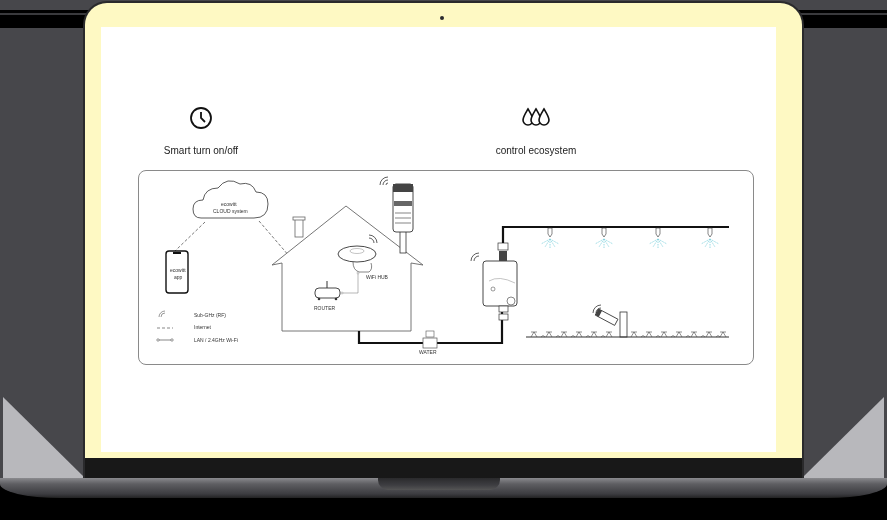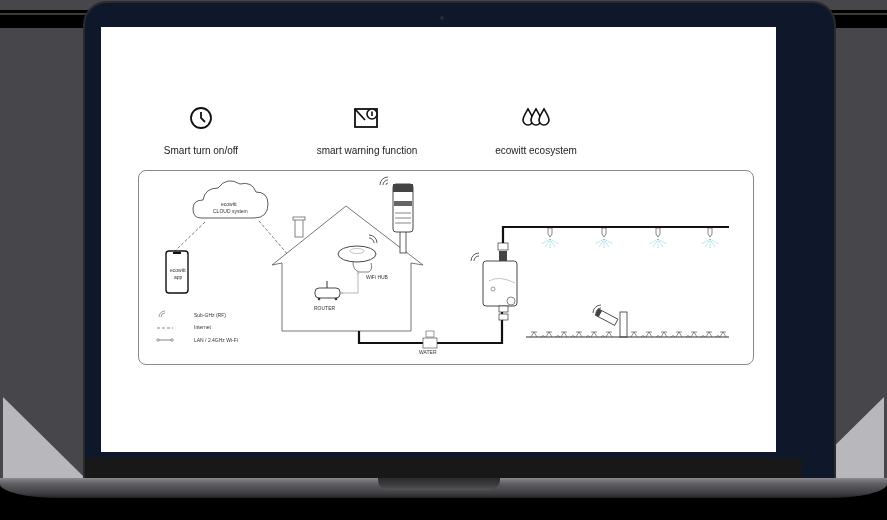--- a/index.html
+++ b/index.html
@@ -2,21 +2,21 @@
 <html><head>
 <meta charset="utf-8">
 <style>
   html,body{margin:0;padding:0;}
   body{width:887px;height:520px;position:relative;overflow:hidden;background:#000;font-family:"Liberation Sans",sans-serif;}
   .bg-upper{position:absolute;left:0;top:0;width:887px;height:478px;background:#47474b;}
   .bg-stripe{position:absolute;left:0;top:10px;width:887px;height:18px;background:#000;}
   .bg-stripe2{position:absolute;left:0;top:13px;width:887px;height:2px;background:#3a3a3d;}
   .tri-left{position:absolute;left:3px;top:397px;width:82px;height:81px;background:#b8b8bc;clip-path:polygon(0 0,0 100%,100% 100%);}
   .tri-right{position:absolute;left:802px;top:397px;width:82px;height:81px;background:#b8b8bc;clip-path:polygon(100% 0,100% 100%,0 100%);}
-  .bezel{position:absolute;left:85px;top:3px;width:717px;height:478px;background:#0f172a;border-radius:22px 22px 0 0;box-shadow:0 0 0 2px #2a2a2c;padding-left:32px;}
+  .bezel{position:absolute;left:85px;top:3px;width:717px;height:478px;background:#fef9c3;border-radius:22px 22px 0 0;box-shadow:0 0 0 2px #2a2a2c;}
   .camera{position:absolute;left:355px;top:13px;width:4px;height:4px;border-radius:50%;background:#2b2b2f;}
   .chin{position:absolute;left:0;top:455px;width:717px;height:23px;background:#181818;}
   .screen{position:absolute;left:16px;top:24px;width:675px;height:425px;background:#fff;overflow:hidden;}
   .base{position:absolute;left:0;top:478px;width:887px;height:20px;background:linear-gradient(#8a8a8e 0%,#5e5e62 30%,#3c3c40 80%,#222 100%);border-radius:0 0 60px 60px/0 0 14px 14px;}
   .notch{position:absolute;left:378px;top:478px;width:122px;height:12px;background:linear-gradient(#2a2a2c,#3e3e42 60%,#555 100%);border-radius:0 0 10px 10px;}
   .shadow{position:absolute;left:0;top:498px;width:887px;height:22px;background:#000;}
 
   .features{position:absolute;left:0;top:78px;width:675px;height:60px;}
   .feature{position:absolute;top:0;width:160px;text-align:center;}
   .feature .icon{height:26px;display:flex;justify-content:center;align-items:center;}
@@ -42,40 +42,29 @@
     <div class="features">
       <div class="feature" style="left:20px;">
         <div class="icon">
           <svg width="24" height="24" viewBox="0 0 24 24">
               <circle cx="12" cy="12" r="10" fill="none" stroke="#111" stroke-width="1.8"></circle>
               <path d="M12 6v6l4 4" fill="none" stroke="#111" stroke-width="1.8"></path>
             </svg>
         </div>
         <div class="label">Smart turn on/off</div>
       </div>
-      <div class="feature" style="left:186px;">
-        <div class="icon">
-          <svg width="28" height="24" viewBox="0 0 28 24">
-              <rect x="2" y="3" width="22" height="18" fill="none" stroke="#111" stroke-width="1.8"></rect>
-              <path d="M2 3l10 11" fill="none" stroke="#111" stroke-width="1.8"></path>
-              <circle cx="19" cy="8" r="5" fill="#fff" stroke="#111" stroke-width="1.6"></circle>
-              <path d="M19 6v4M19 5v0.5" stroke="#111" stroke-width="1.6"></path>
-            </svg>
-        </div>
-        <div class="label">smart warning function</div>
-      </div>
       <div class="feature" style="left:355px;">
         <div class="icon">
           <svg width="32" height="24" viewBox="0 0 32 24">
               <path d="M8 3c-3 5-5 8-5 11a5 5 0 0 0 10 0c0-3-2-6-5-11z" fill="none" stroke="#111" stroke-width="1.6"></path>
               <path d="M16 3c-3 5-5 8-5 11a5 5 0 0 0 10 0c0-3-2-6-5-11z" fill="#fff" stroke="#111" stroke-width="1.6"></path>
               <path d="M24 3c-3 5-5 8-5 11a5 5 0 0 0 10 0c0-3-2-6-5-11z" fill="#fff" stroke="#111" stroke-width="1.6"></path>
             </svg>
         </div>
-        <div class="label">ecowitt ecosystem</div>
+        <div class="label">control ecosystem</div>
       </div>
     </div>
 
     <div class="diagram">
       <svg width="614" height="193" viewBox="0 0 614 193" style="position:absolute;left:0;top:0;">
 
         <path d="M62 47 q-8 0 -8 -9 q0 -9 10 -9 q2 -12 15 -12 q9 -12 22 -4 q12 -3 16 8 q12 0 12 12 q0 14 -14 14 z" fill="#fff" stroke="#333" stroke-width="0.8"></path>
 
         <line x1="66" y1="51" x2="36" y2="80" stroke="#555" stroke-width="0.8" stroke-dasharray="3,2"></line>
         <line x1="120" y1="50" x2="182" y2="122" stroke="#555" stroke-width="0.8" stroke-dasharray="3,2"></line>

